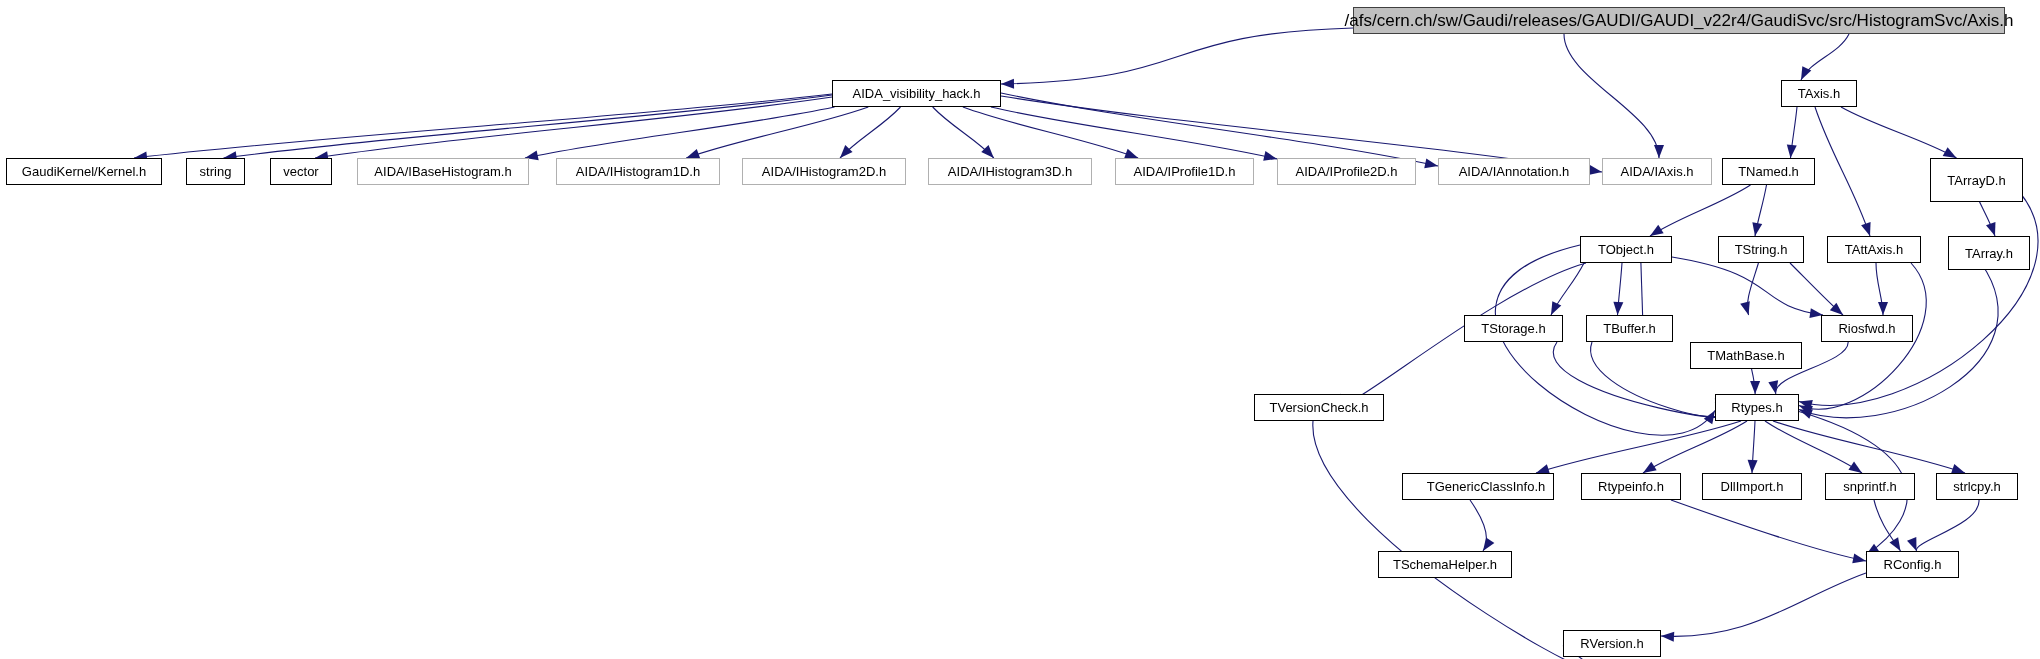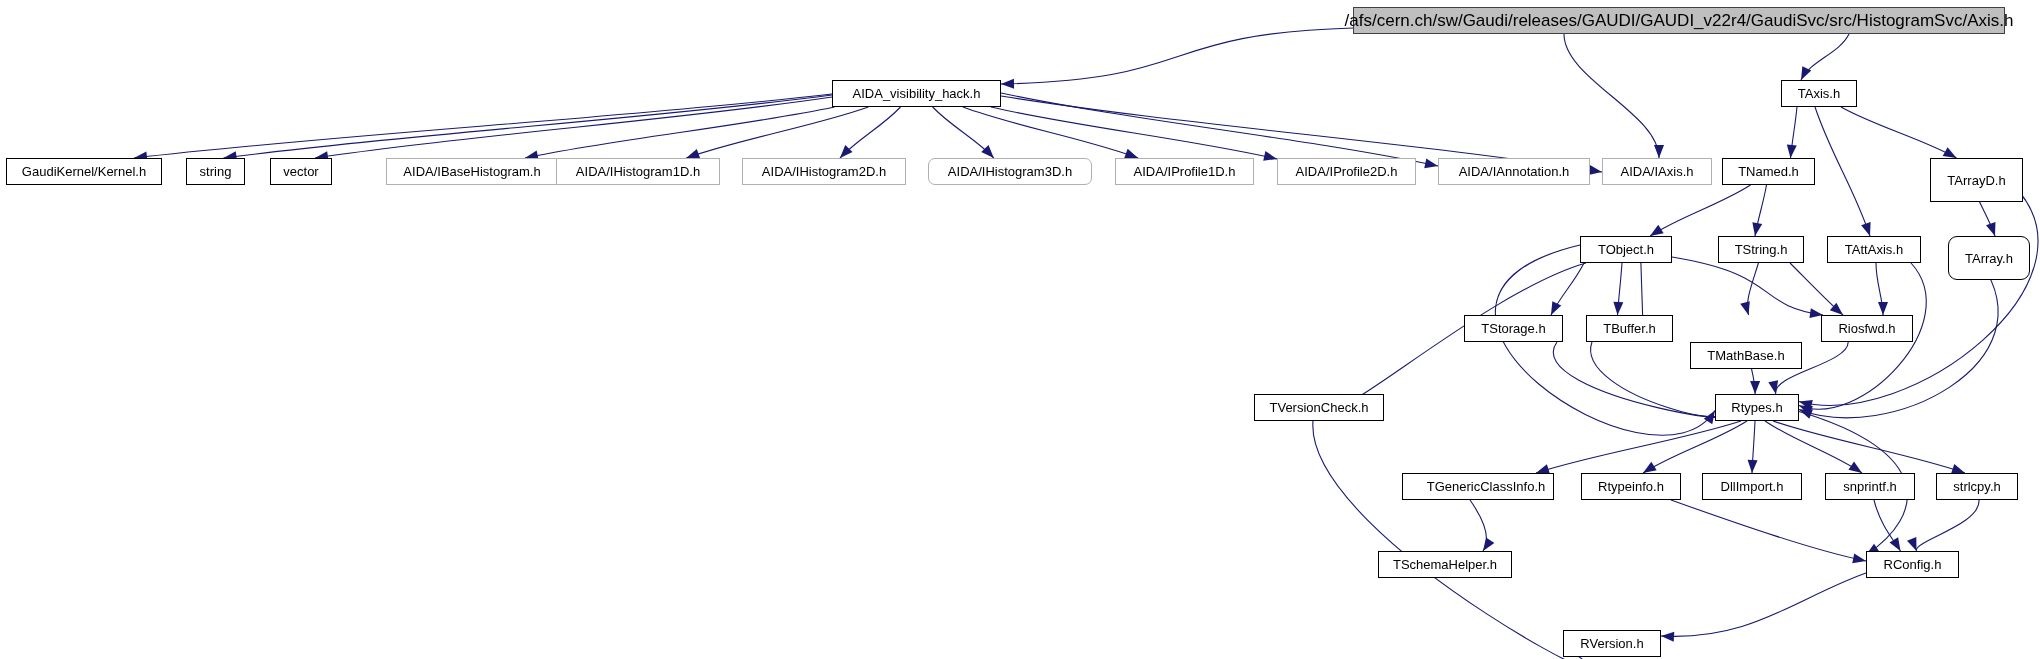--- a/index.html
+++ b/index.html
@@ -128,30 +128,30 @@
       </div>
       <div class="nodebox" style="left: 6px; top: 158px; width: 156px; height: 27px;">
         <span>GaudiKernel/Kernel.h</span>
       </div>
       <div class="nodebox" style="left: 186px; top: 158px; width: 59px; height: 27px;">
         <span>string</span>
       </div>
       <div class="nodebox" style="left: 270px; top: 158px; width: 62px; height: 27px;">
         <span>vector</span>
       </div>
-      <div class="nodebox gray" style="left: 357px; top: 158px; width: 172px; height: 27px; margin-left: 29px;">
+      <div class="nodebox gray" style="left: 357px; top: 158px; width: 172px; height: 27px;">
         <span>AIDA/IBaseHistogram.h</span>
       </div>
       <div class="nodebox gray" style="left: 556px; top: 158px; width: 164px; height: 27px;">
         <span>AIDA/IHistogram1D.h</span>
       </div>
       <div class="nodebox gray" style="left: 742px; top: 158px; width: 164px; height: 27px;">
         <span>AIDA/IHistogram2D.h</span>
       </div>
-      <div class="nodebox gray" style="left: 928px; top: 158px; width: 164px; height: 27px; border-radius: 7px;">
+      <div class="nodebox gray" style="left: 928px; top: 158px; width: 164px; height: 27px;">
         <span>AIDA/IHistogram3D.h</span>
       </div>
       <div class="nodebox gray" style="left: 1115px; top: 158px; width: 139px; height: 27px;">
         <span>AIDA/IProfile1D.h</span>
       </div>
       <div class="nodebox gray" style="left: 1277px; top: 158px; width: 139px; height: 27px;">
         <span>AIDA/IProfile2D.h</span>
       </div>
       <div class="nodebox gray" style="left: 1438px; top: 158px; width: 152px; height: 27px;">
         <span>AIDA/IAnnotation.h</span>
@@ -167,21 +167,21 @@
       </div>
       <div class="nodebox" style="left: 1580px; top: 236px; width: 92px; height: 27px;">
         <span>TObject.h</span>
       </div>
       <div class="nodebox" style="left: 1718px; top: 236px; width: 86px; height: 27px;">
         <span>TString.h</span>
       </div>
       <div class="nodebox" style="left: 1827px; top: 236px; width: 94px; height: 27px;">
         <span>TAttAxis.h</span>
       </div>
-      <div class="nodebox" style="left: 1948px; top: 236px; width: 82px; height: 44px; border-radius: 9px;">
+      <div class="nodebox" style="left: 1948px; top: 236px; width: 82px; height: 34px;">
         <span>TArray.h</span>
       </div>
       <div class="nodebox" style="left: 1464px; top: 315px; width: 99px; height: 27px;">
         <span>TStorage.h</span>
       </div>
       <div class="nodebox" style="left: 1586px; top: 315px; width: 87px; height: 27px;">
         <span>TBuffer.h</span>
       </div>
       <div class="nodebox" style="left: 1690px; top: 315px; width: 112px; height: 27px; margin-top: 27px;">
         <span>TMathBase.h</span>

